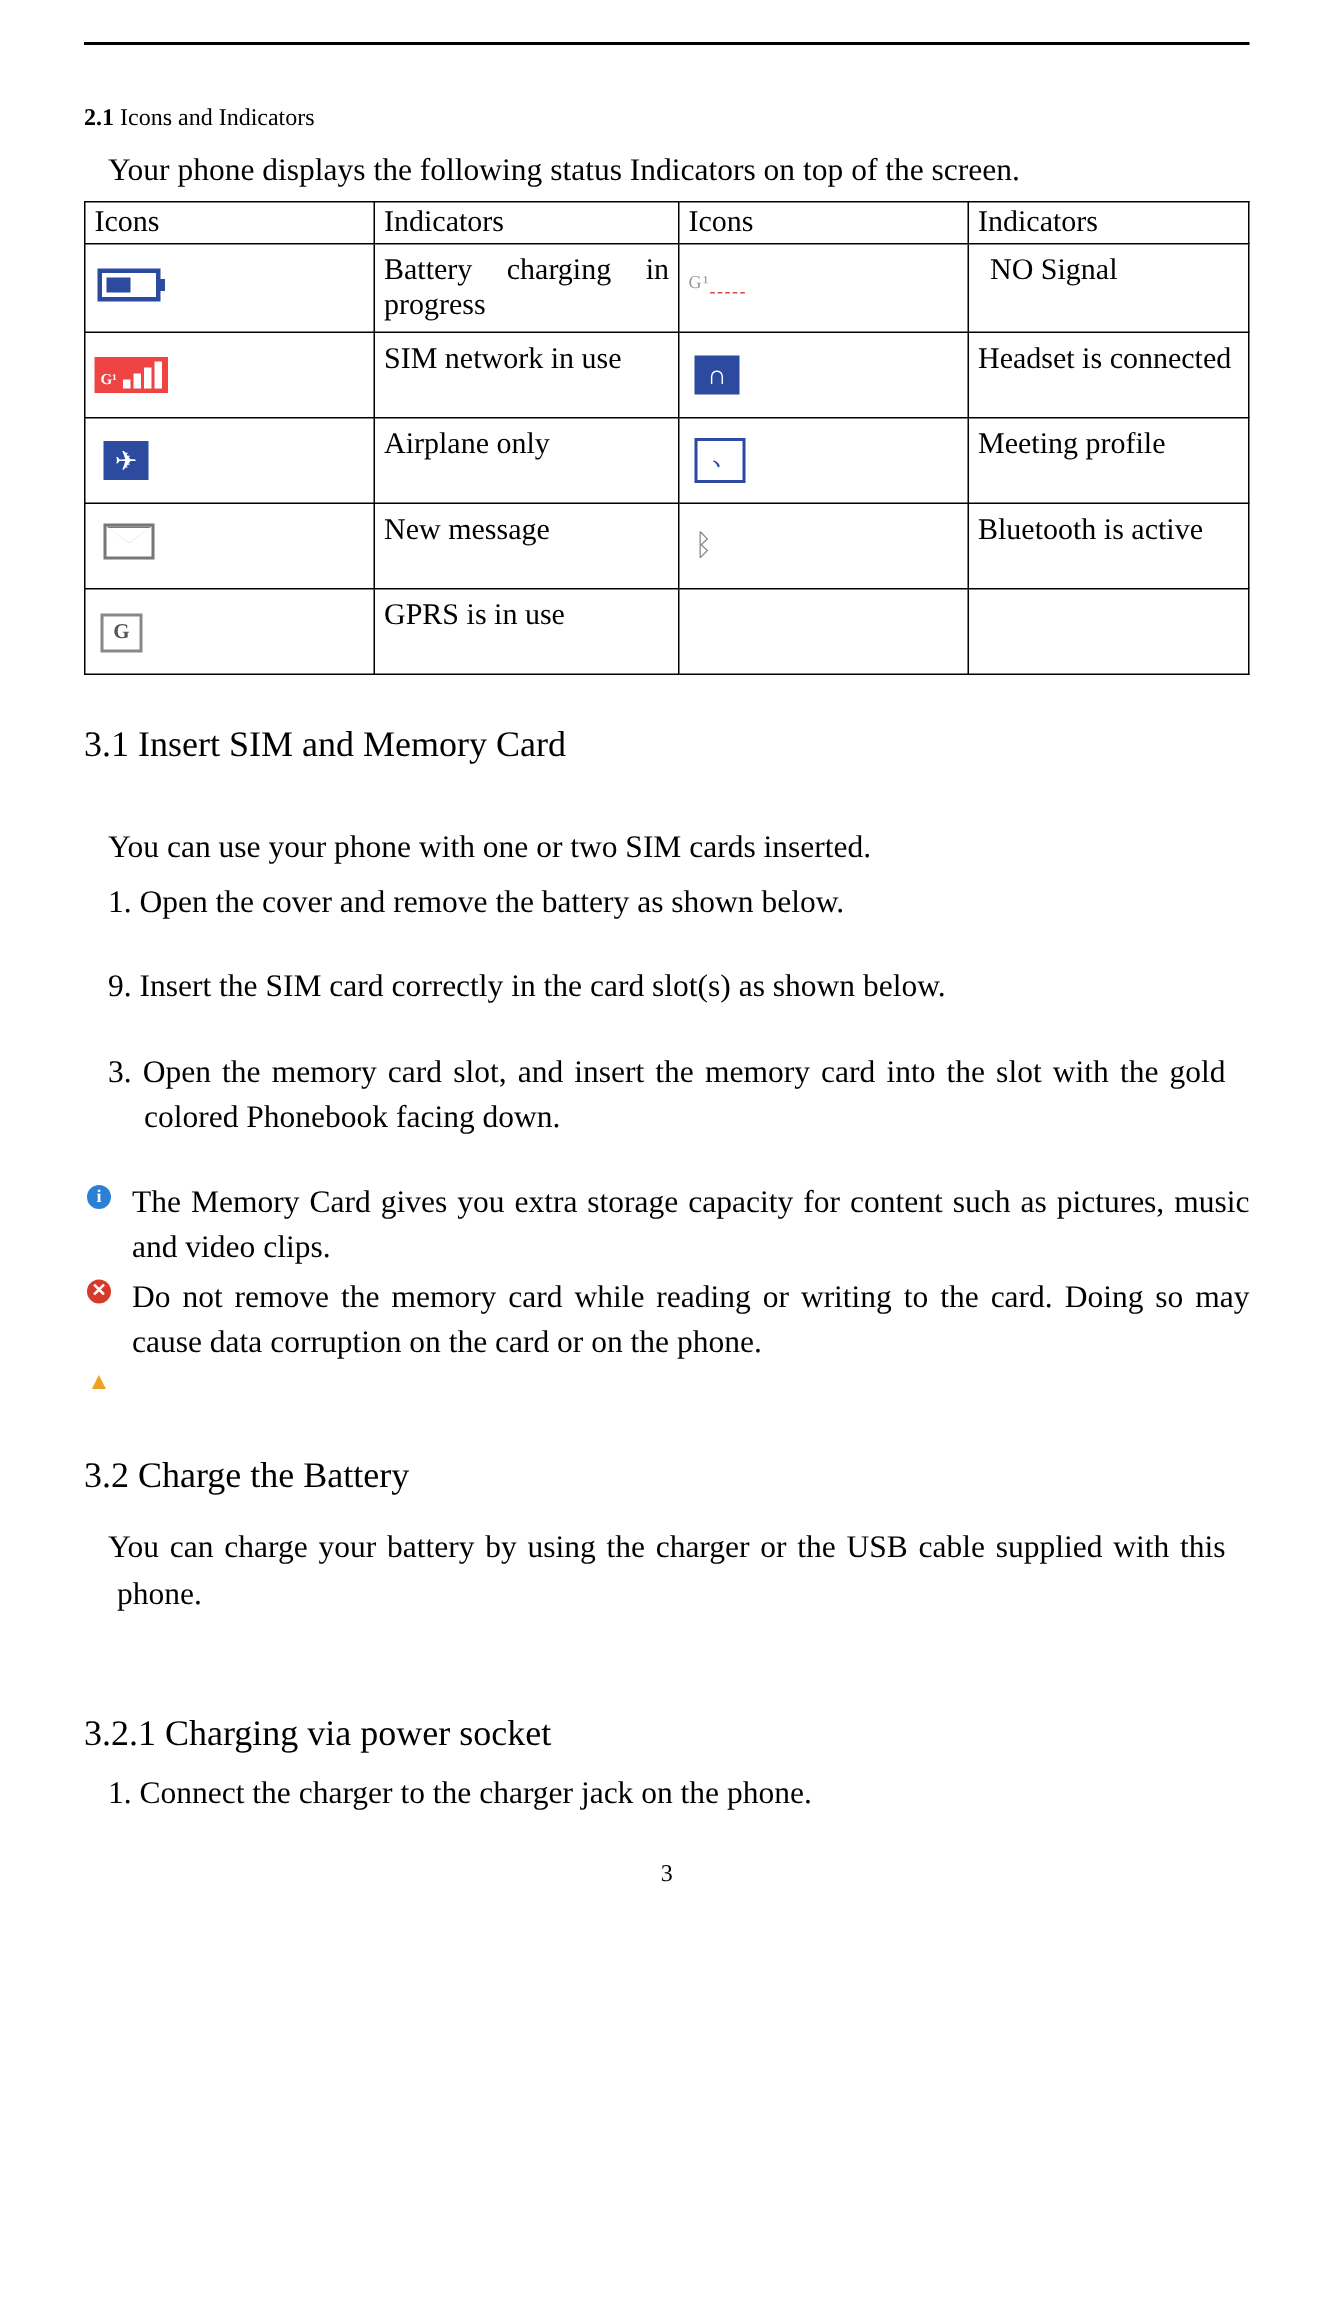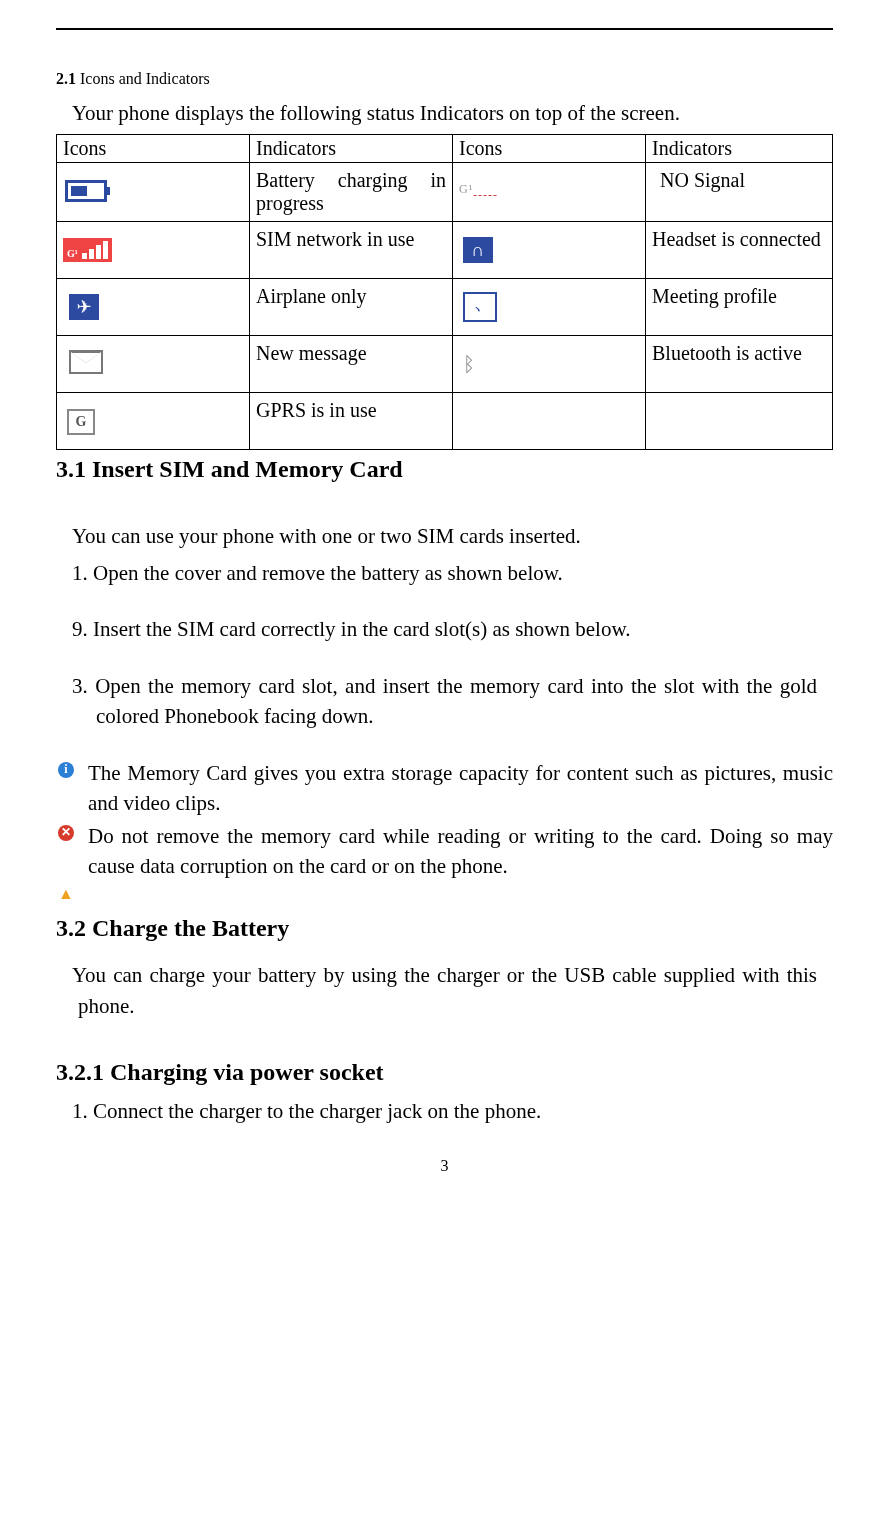--- a/index.html
+++ b/index.html
@@ -94,21 +94,21 @@
     width:30px;height:26px;background:#2b4aa0;display:flex;align-items:center;justify-content:center;color:#fff;font-weight:700;font-size:18px;margin-left:4px;
   }
   .ic-meeting {
     width:30px;height:26px;border:2px solid #2b4aa0;display:flex;align-items:center;justify-content:center;color:#2b4aa0;font-weight:700;font-size:16px;margin-left:4px;letter-spacing:-3px;
   }
   .ic-bt { color:#888; font-size:20px; margin-left:4px;}
   .h3 {
     font-size: 26px; font-weight: 700; margin: 60px 0 16px 0;
   }
   .sub {
-    font-size: 24px; margin: 6px 0 18px 0; font-weight:700;
+    font-size: 24px; margin: 34px 0 18px 0; font-weight:400;
   }
   .bullet-line {
     font-size:21px; line-height:1.45; text-align:justify; padding-left:32px; position:relative; margin:2px 0;
   }
   .bullet-line .bicn{
     position:absolute; left:2px; top:4px; width:16px;height:16px;border-radius:50%;display:flex;align-items:center;justify-content:center;font-size:12px;color:#fff;font-weight:700;
   }
   .bicn.info{background:#2b7fd4;}
   .bicn.err{background:#d63a2b;}
   .bicn.warn{color:#f0a020;border:none;background:none;font-size:16px;top:2px;}

